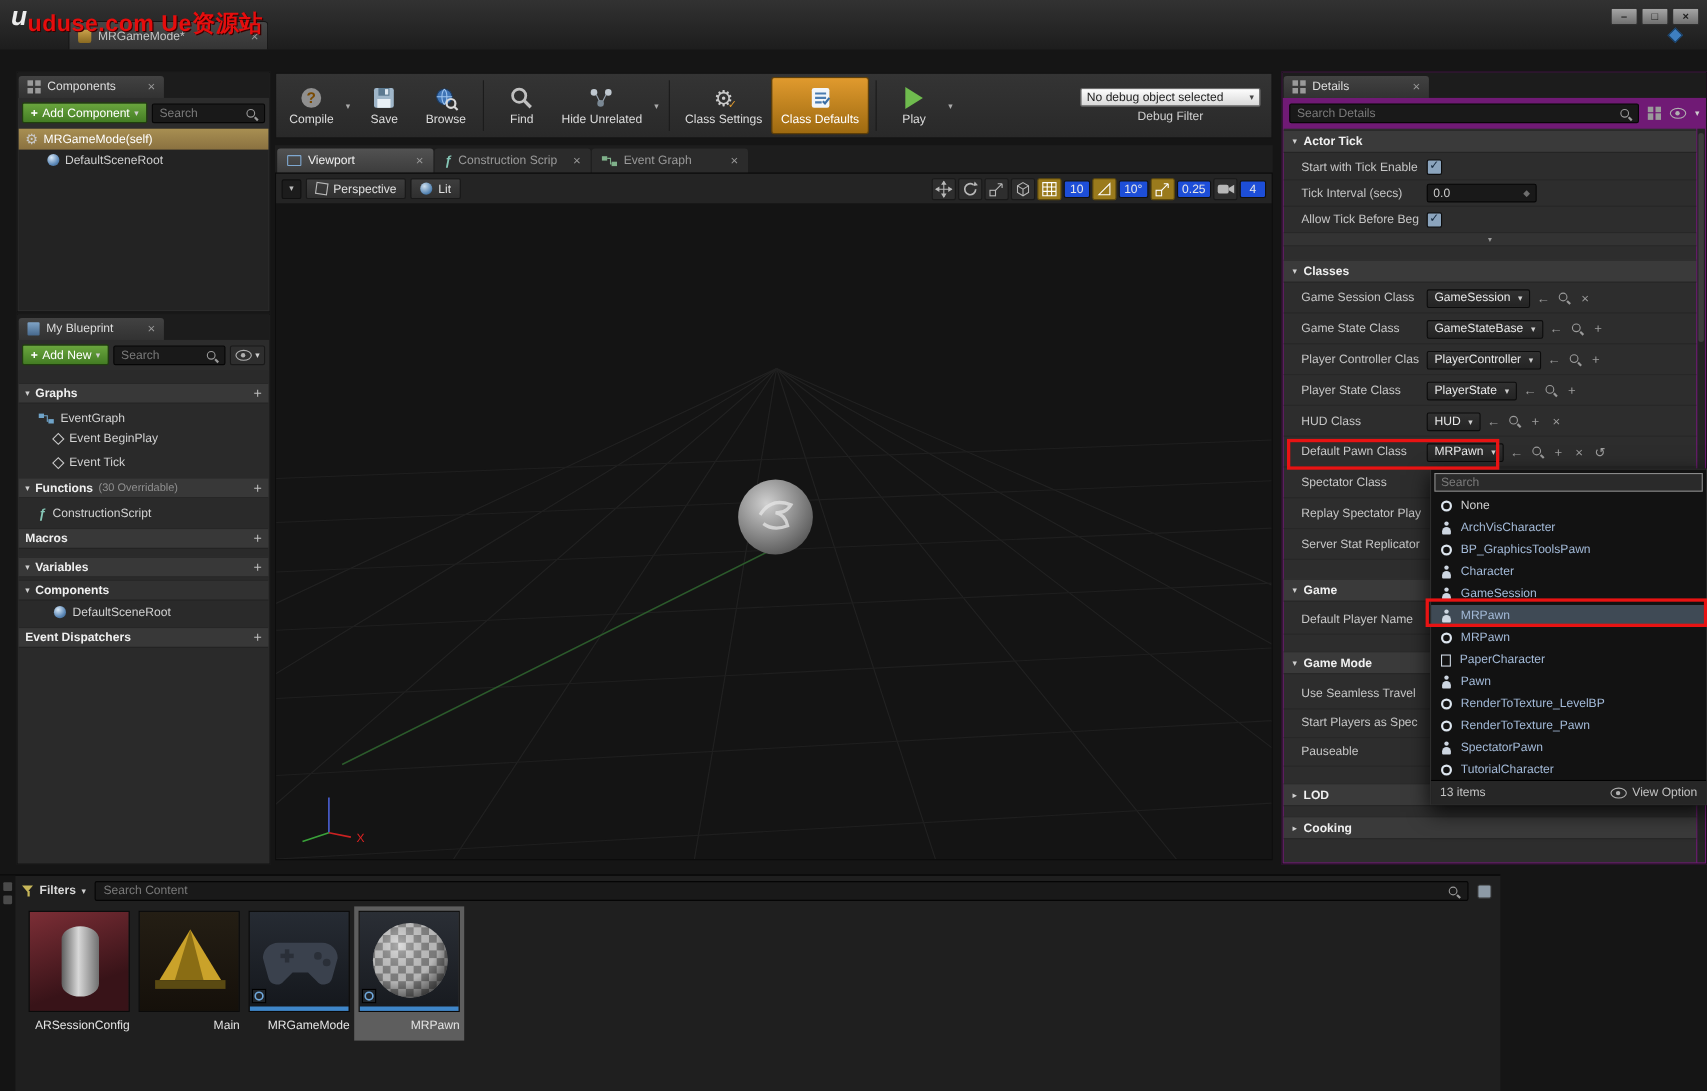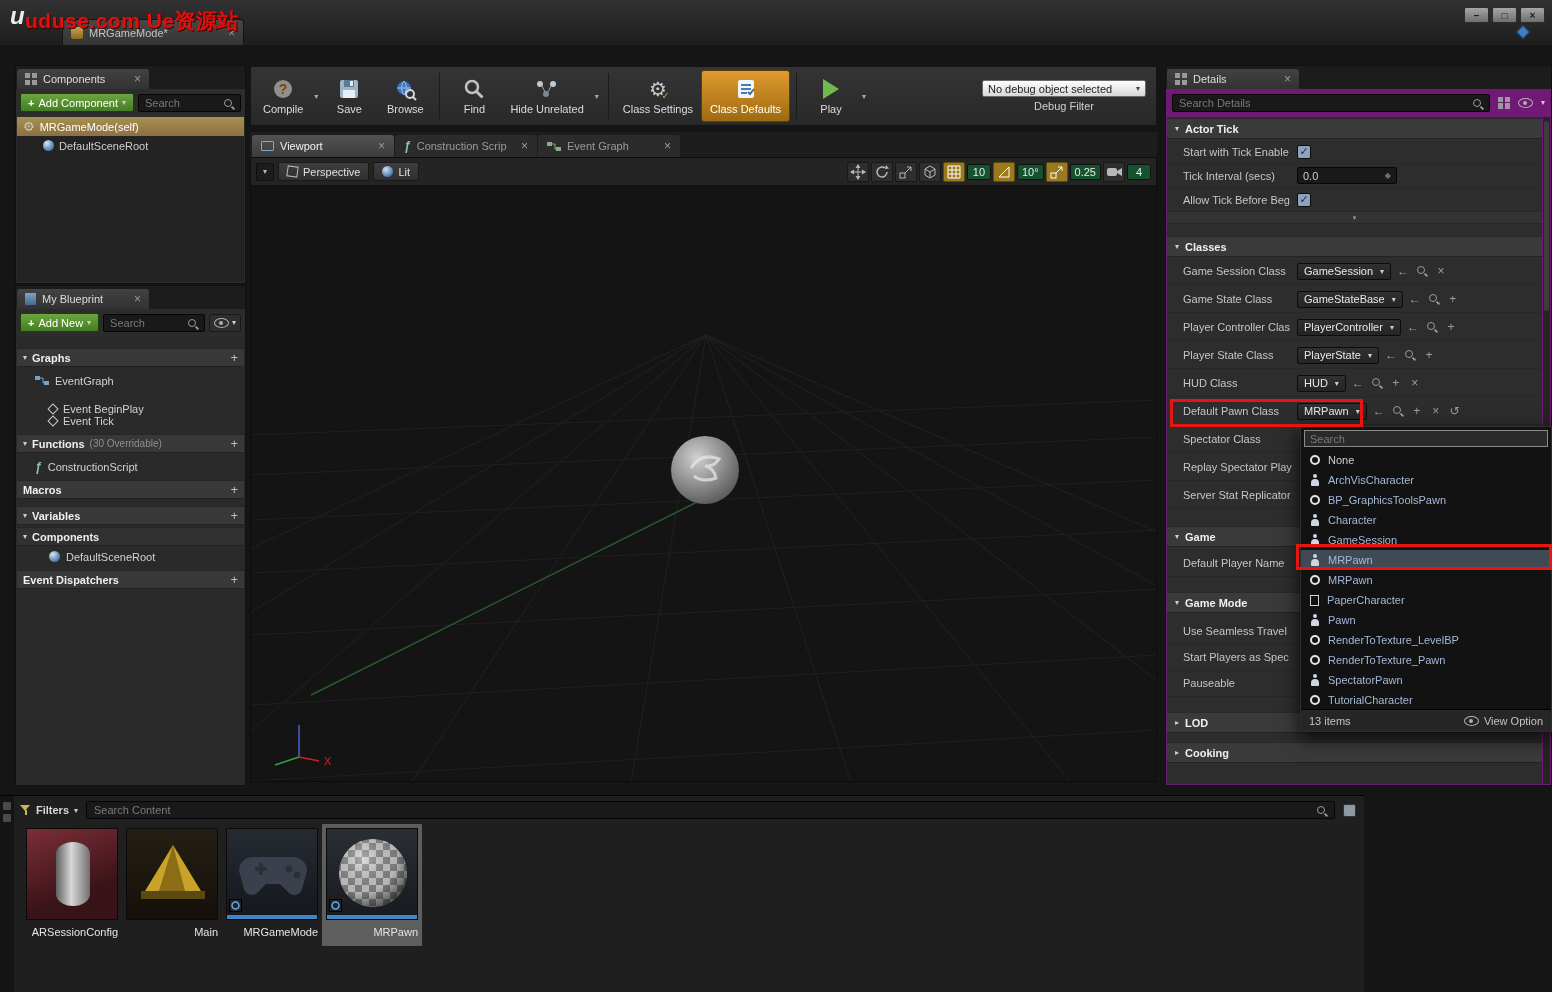--- a/index.html
+++ b/index.html
@@ -96,21 +96,21 @@
 .dtab.inactive{background:#2b2b2b;color:#9a9a9a}
 
 
 #viewport{position:absolute;left:250px;top:157px;width:907px;height:625px;background:#161616;border:1px solid #0c0c0c}
 .vtool{position:absolute;left:0;top:0;right:0;height:27px;background:#242424;display:flex;align-items:center;gap:4px;padding:0 5px}
 .corner-dd{width:18px;height:18px;background:#1c1c1c;border:1px solid #101010;border-radius:2px;display:flex;align-items:center;justify-content:center;color:#bbb;font-size:8px}
 .vbtn{height:19px;display:inline-flex;align-items:center;gap:5px;padding:0 8px;background:linear-gradient(#3e3e3e,#2f2f2f);border:1px solid #191919;border-radius:2px;font-size:11px;color:#e0e0e0}
 .vt-right{margin-left:auto;display:flex;align-items:center;gap:2px}
 .vt-ic{width:22px;height:20px;display:flex;align-items:center;justify-content:center;background:#2e2e2e;border:1px solid #191919;border-radius:2px}
 .vt-ic.amber{background:#9a7a1c;border-color:#5e4a0d}
-.vt-val{min-width:24px;height:16px;display:flex;align-items:center;justify-content:center;background:#14532d;border:1px solid #101010;border-radius:2px;color:#e8e8e8;font-size:11px;padding:0 4px}
+.vt-val{min-width:24px;height:16px;display:flex;align-items:center;justify-content:center;background:#1d4ed8;border:1px solid #101010;border-radius:2px;color:#e8e8e8;font-size:11px;padding:0 4px}
 .vcanvas{position:absolute;left:0;top:27px;right:0;bottom:0;background:#141414;overflow:hidden}
 .vgrid{position:absolute;left:0;top:0}
 .sphere{position:absolute;left:420px;top:251px;width:68px;height:68px;border-radius:50%;background:radial-gradient(circle at 38% 32%,#d0d0d0,#8c8c8c 45%,#4f4f4f 85%)}
 .gizmo{position:absolute;left:16px;bottom:14px}
 
 
 #details-panel{position:absolute;left:1165px;top:65px;width:387px;height:721px;background:#701a75;border:1px solid #111}
 .dsearch-row{position:absolute;left:6px;top:27px;right:6px;height:19px;display:flex;align-items:center;gap:8px}
 .dsearch{flex:1;height:18px;background:#191919;border:1px solid #060606;border-radius:2px;display:flex;align-items:center;padding:0 20px 0 6px;position:relative}
 .dsearch .i-mag{position:absolute;right:5px;top:3px}
@@ -256,21 +256,21 @@
         <span class="plus">+</span>
       </div>
       <div class="mrow" style="top:34px">
         <svg class="ic-graph" width="14" height="11">
             <rect x="0" y="1" width="5" height="4" fill="#6fa3c8"></rect>
             <rect x="9" y="6" width="5" height="4" fill="#6fa3c8"></rect>
             <path d="M5 3h3v5h1" stroke="#6fa3c8" fill="none"></path>
           </svg>
         <span>EventGraph</span>
       </div>
-      <div class="mrow l2" style="top:62px">
+      <div class="mrow l2" style="top:52px">
         <span class="ic-diamond"></span>
         <span>Event BeginPlay</span>
       </div>
       <div class="mrow l2" style="top:74px">
         <span class="ic-diamond"></span>
         <span>Event Tick</span>
       </div>
       <div class="sec" style="top:97px">
         <span class="tri">▾</span>
         <b>Functions</b>

